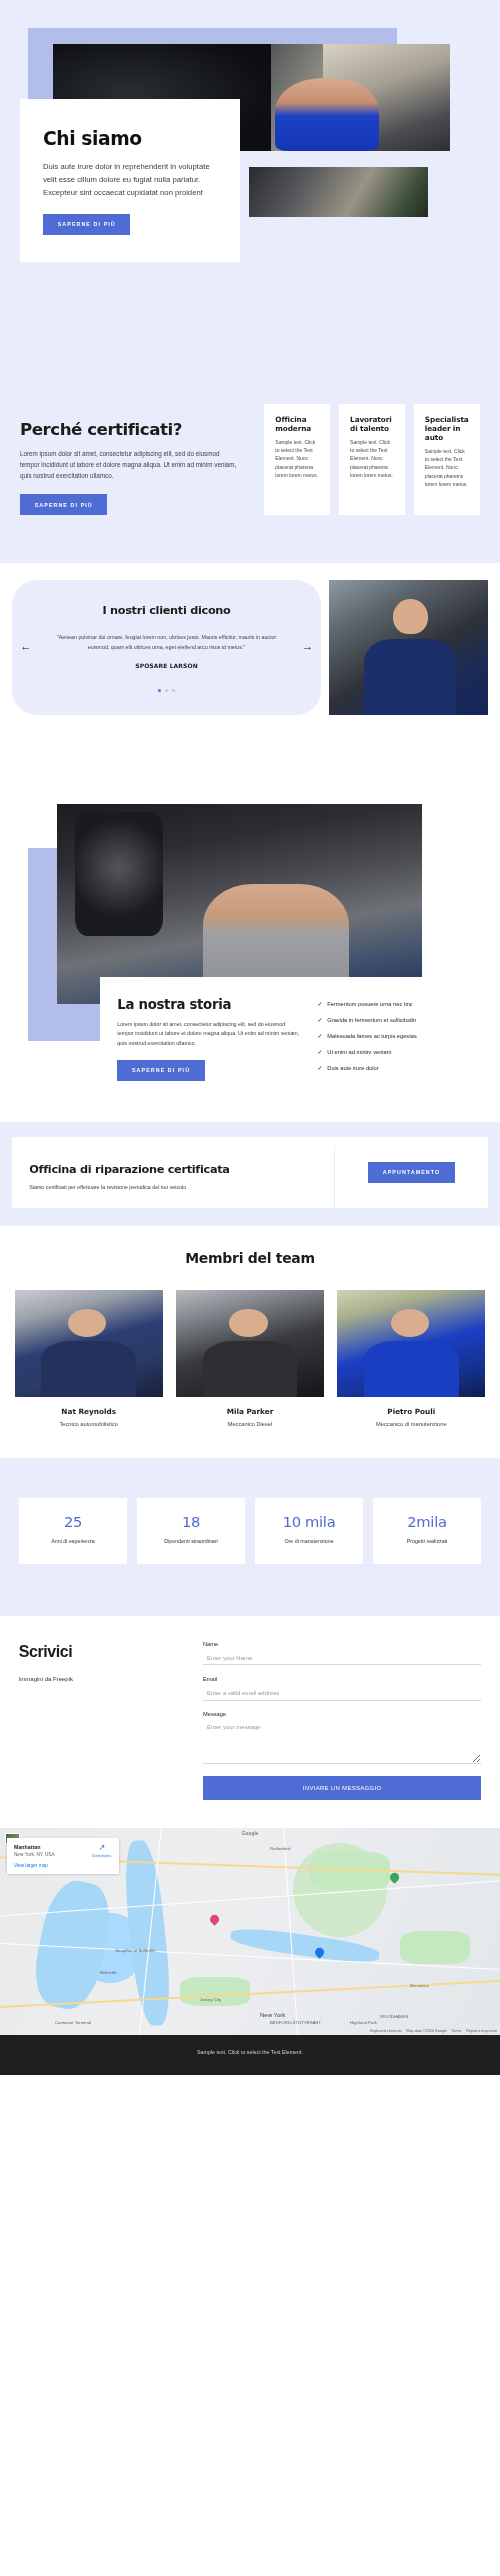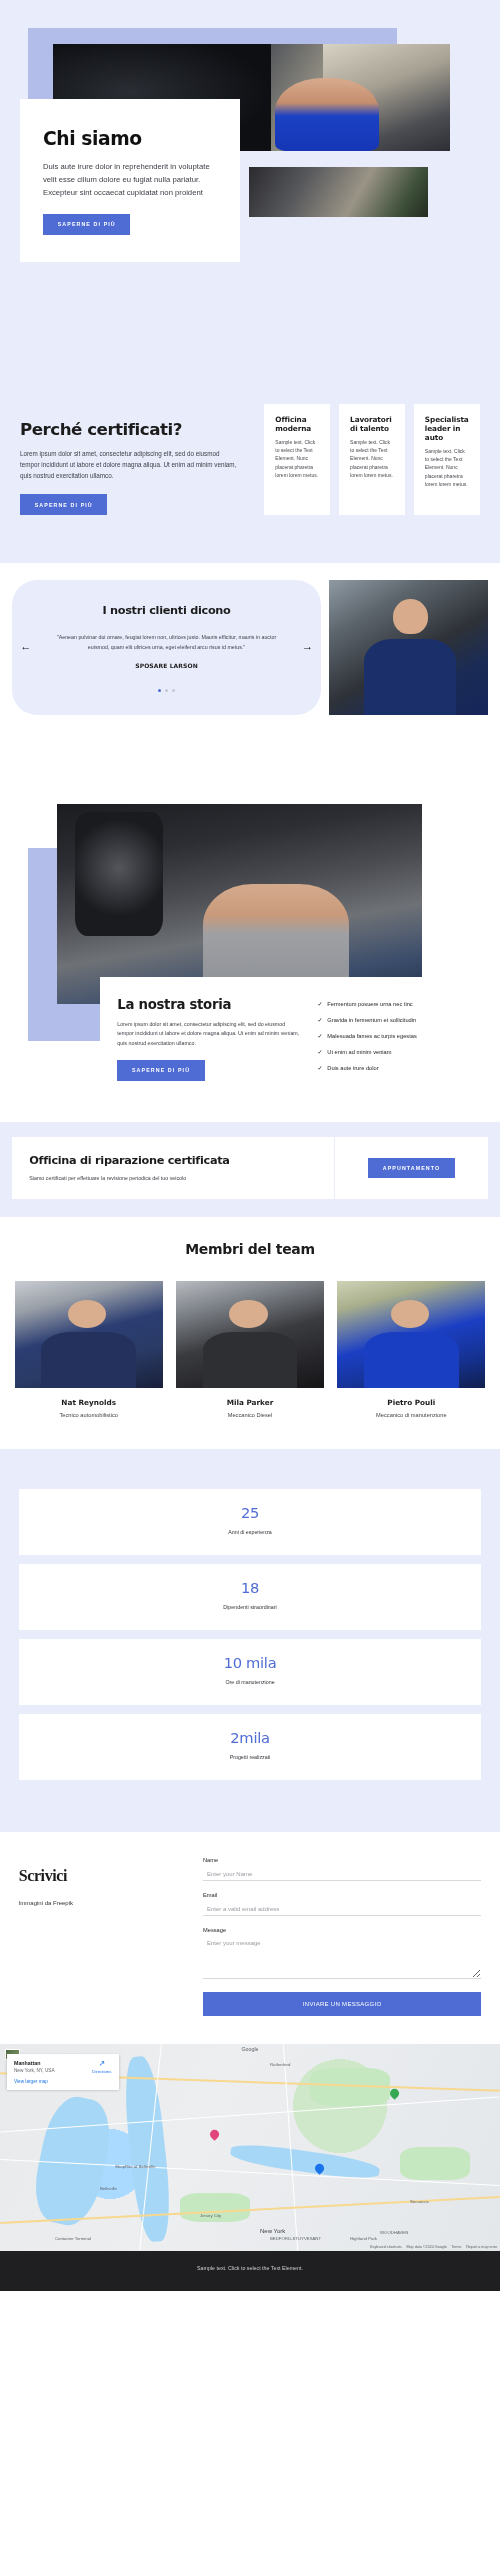--- a/index.html
+++ b/index.html
@@ -247,21 +247,21 @@
     font-size: 5.7px;
     color: #26262c;
     margin-bottom: 8.7px;
     display: flex; gap: 4.7px; align-items: flex-start;
   }
   .check { color: #111; font-size: 6px; line-height: 1.2; }
 
   
   .section-cert { background: #e9edfb; padding: 14.7px 12px 17.3px 12px; }
   .cert-row { display: flex; background: #fff; }
-  .cert-left { flex: 1; padding: 17.3px 17.3px 17.3px 17.3px; border-right: 0.7px solid #e9edfb; }
+  .cert-left { flex: 1; padding: 17.3px 17.3px 17.3px 17.3px; border-right: 0.7px solid #e9edfb; margin-top: 9px; }
   .cert-left h2 {
     font-family: "DejaVu Sans", sans-serif;
     font-size: 11.3px; font-weight: 700; letter-spacing: -0.3px; margin-bottom: 6.7px;
   }
   .cert-left p { font-size: 5.3px; color: #3d3d46; line-height: 1.6; }
   .cert-right { width: 153px; display: flex; align-items: center; justify-content: center; }
 
   
   .section-team { background: #fff; padding: 24px 14.7px 31px 14.7px; text-align: center; }
   .section-team h2 {
@@ -286,37 +286,37 @@
   .tp2 .torso { background:#1a3ec2; }
   .tp3 .torso { background:#2e2f33; }
   .team-name {
     font-family: "DejaVu Sans", sans-serif;
     font-size: 7.3px; font-weight: 700; margin: 10.7px 0 4.7px 0;
   }
   .team-role { font-size: 5.7px; color: #44444c; }
 
   
   .section-stats { background: #e9edfb; padding: 40px 18.7px 52px 18.7px; }
-  .stats-grid { display: flex; gap: 9.3px; flex-direction: column; }
+  .stats-grid { display: flex; gap: 9.3px; }
   .stat-card {
     flex: 1; background: #fff; text-align: center; padding: 14.7px 4px 20px 4px;
   }
   .stat-value {
     font-family: "DejaVu Sans", sans-serif;
     font-size: 14.7px; font-weight: 400; color: #4f6cd4; margin-bottom: 8px;
     letter-spacing: -0.3px;
   }
   .stat-label { font-size: 5.3px; color: #33333b; }
 
   
   .section-contact { background: #fff; padding: 25px 18.7px 28px 18.7px; display: flex; gap: 21.3px; }
   .contact-left { width: 163px; padding-top: 2.7px; }
   .contact-left h2 {
-    font-family: Liberation Serif, serif;
-    font-size: 16px; font-weight: 700; letter-spacing: -0.4px; margin-bottom: 14.7px; margin-top: 8px;
+    font-family: Liberation Sans, sans-serif;
+    font-size: 16px; font-weight: 700; letter-spacing: -0.4px; margin-bottom: 14.7px;
   }
   .contact-left p { font-size: 6px; color: #33333b; }
   .contact-form { flex: 1; }
   .field { margin-bottom: 10.7px; }
   .field label { display: block; font-size: 5.7px; color: #26262c; margin-bottom: 3.3px; }
   .field input, .field textarea {
     width: 100%; border: none; border-bottom: 0.7px solid #d8d8de;
     font-size: 6px; padding: 3.3px 4px; color: #26262c;
     font-family: "Liberation Sans", sans-serif; background: transparent;
     outline: none;

